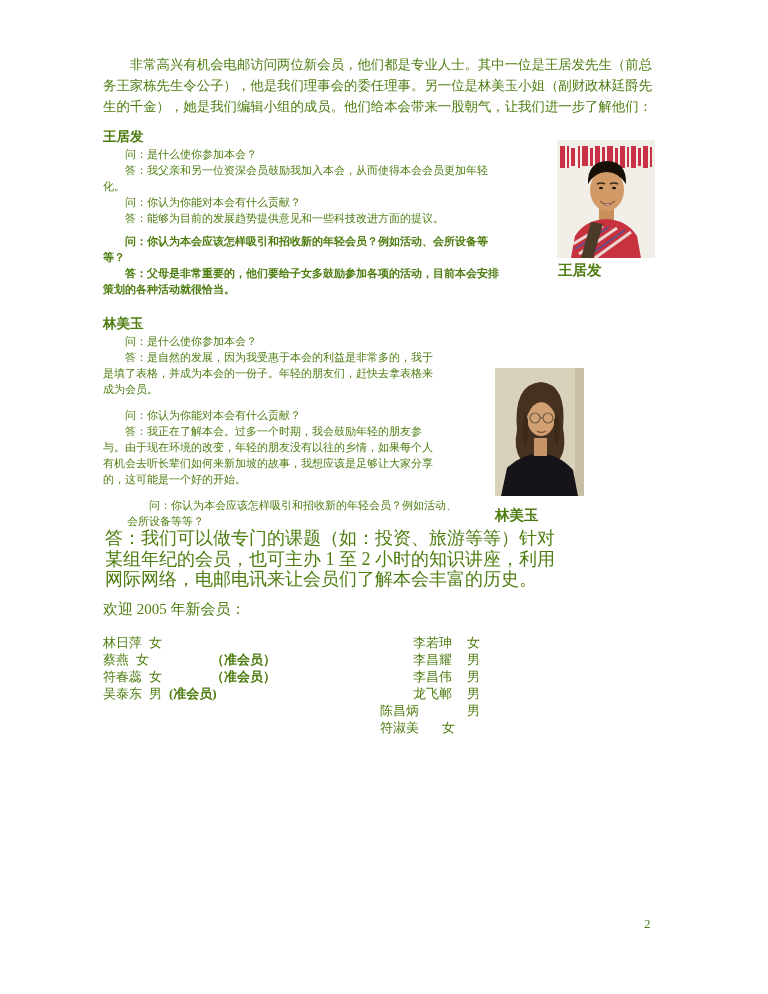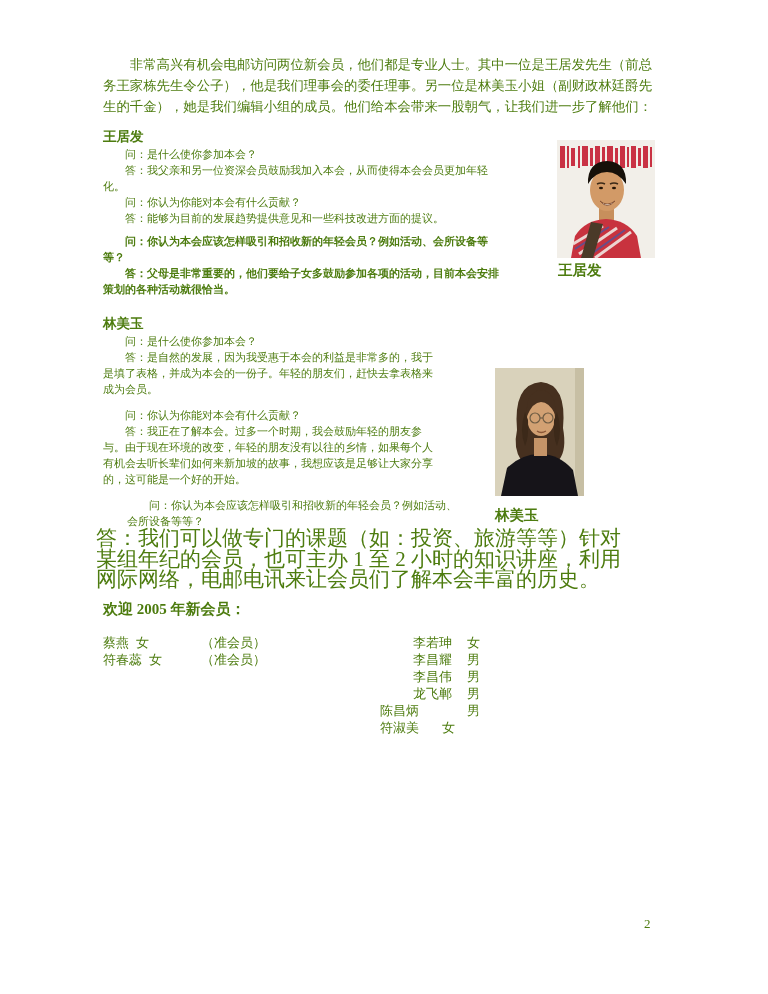--- a/index.html
+++ b/index.html
@@ -18,35 +18,35 @@
   
   .qa{font-size:11px;line-height:16px;}
   .sec-head{font-weight:bold;font-size:13.5px;line-height:16px;}
   #wang-head{left:103px;top:129px;}
   #wang-b1{left:103px;top:146px;}
   #wang-b2{left:103px;top:233px;font-weight:bold;}
   #lin-head{left:103px;top:316px;}
   #lin-b1{left:103px;top:333px;}
   #lin-b2{left:103px;top:407px;}
   #lin-b3{left:87px;top:497px;margin-left:40px;}
-  #lin-b4{left:96px;top:528px;font-size:21px;line-height:20.5px;}
+  #lin-b4{left:105px;top:528px;font-size:18px;line-height:20.5px;}
   
   #wang-photo{left:557px;top:140px;width:98px;height:118px;}
   #wang-caption{left:558px;top:261px;font-size:14.5px;font-weight:bold;}
   #lin-photo{left:495px;top:368px;width:89px;height:128px;}
   #lin-caption{left:495px;top:506px;font-size:14.5px;font-weight:bold;}
   
-  #welcome-head{left:103px;top:600px;font-size:15px;font-weight:bold;}
+  #welcome-head{left:103px;top:600px;font-size:15px;font-weight:normal;}
   
   .mcol{font-size:13px;}
   #mcol-left{left:103px;top:634px;width:270px;}
   #mcol-right{left:380px;top:634px;width:190px;}
   .mrow{position:relative;height:17px;line-height:17px;}
   .mgender{margin-left:7px;}
-  #mcol-left .mnote{position:absolute;left:98px;top:0;}
+  #mcol-left .mnote{position:absolute;left:108px;top:0;font-weight:bold;}
   #mcol-left .mrow.note-inline .mnote{position:static;margin-left:7px;}
   #mcol-right .mrow .mgender{position:absolute;left:87px;margin-left:0;top:0;}
   #mcol-right .mrow.ind{padding-left:33px;}
   #mcol-right .mrow.ind .mgender{left:87px;}
   #mcol-right .mrow.g62 .mgender{left:62px;}
   #page-number{left:644px;top:916px;font-size:13px;}
 </style>
 </head>
 <body>
 
@@ -159,22 +159,24 @@
       <line x1="45" y1="50" x2="48" y2="50" stroke="#6e5c44" stroke-width="1.2"></line>
 
       <path d="M42 63 Q46 66 51 63" stroke="#8a5636" stroke-width="1.3" fill="none"></path>
     </svg>
   </div>
   <div id="lin-caption" class="abs">林美玉</div>
 
   <div id="welcome-head" class="abs">欢迎 2005 年新会员：</div>
 
   <div id="mcol-left" class="abs mcol">
+    <div class="mrow"><span class="mname">林日萍</span><span class="mgender">女</span><span class="mnote"></span></div>
     <div class="mrow"><span class="mname">蔡燕</span><span class="mgender">女</span><span class="mnote">（准会员）</span></div>
     <div class="mrow"><span class="mname">符春蕊</span><span class="mgender">女</span><span class="mnote">（准会员）</span></div>
+    <div class="mrow note-inline"><span class="mname">吴泰东</span><span class="mgender">男</span><span class="mnote">(准会员)</span></div>
   </div>
 
   <div id="mcol-right" class="abs mcol">
     <div class="mrow ind"><span class="mname">李若珅</span><span class="mgender">女</span></div>
     <div class="mrow ind"><span class="mname">李昌耀</span><span class="mgender">男</span></div>
     <div class="mrow ind"><span class="mname">李昌伟</span><span class="mgender">男</span></div>
     <div class="mrow ind"><span class="mname">龙飞郸</span><span class="mgender">男</span></div>
     <div class="mrow"><span class="mname">陈昌炳</span><span class="mgender">男</span></div>
     <div class="mrow g62"><span class="mname">符淑美</span><span class="mgender">女</span></div>
   </div>

